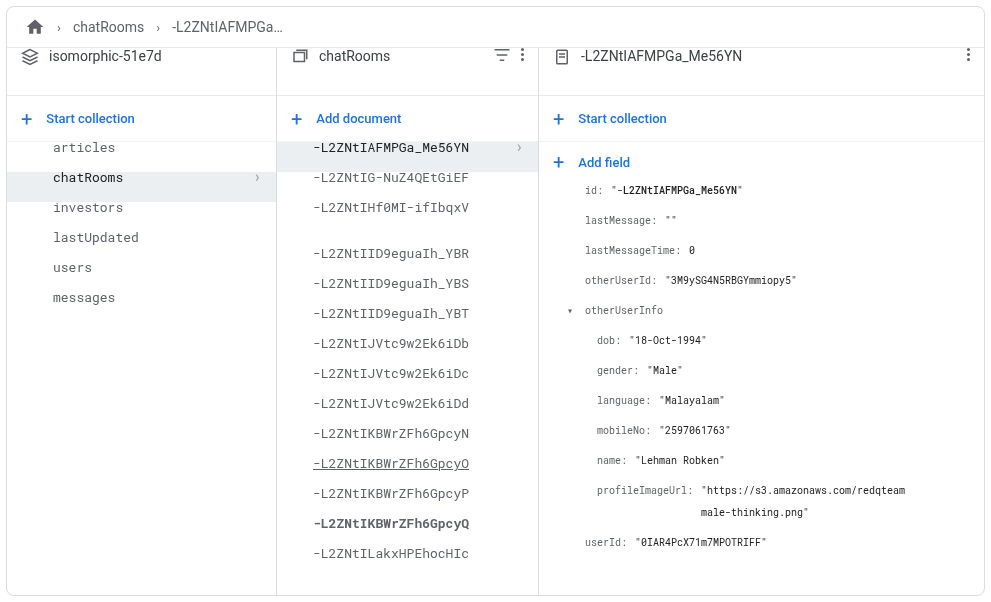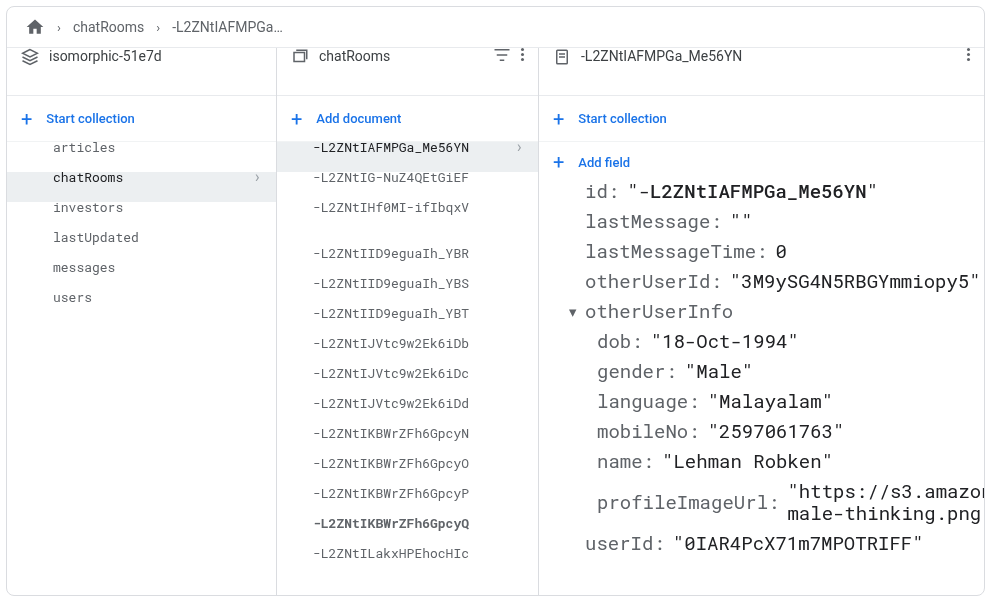--- a/index.html
+++ b/index.html
@@ -18,21 +18,21 @@
 .panel-header .title { flex: 1; white-space: nowrap; overflow: hidden; text-overflow: ellipsis; }
 .panel-header svg { fill: #5f6368; flex-shrink: 0; }
 .hdr-icon { width: 18px; height: 18px; }
 .action-row { display: flex; align-items: center; padding: 0 14px; height: 46px; color: #1a73e8; gap: 14px; cursor: pointer; border-bottom: 1px solid #f1f3f4; font-size: 13px; font-weight: 500; }
 .plus { font-size: 20px; font-weight: 400; line-height: 1; }
 .list { overflow-y: auto; flex: 1; }
 .list-item { display: flex; align-items: flex-end; padding: 0 14px 16px 46px; height: 30px; font-family: 'Roboto Mono', monospace; font-size: 13px; color: #5f6368; cursor: pointer; }
 .list-item.selected { background: #eceff1; color: #202124; }
 .list-item .label { flex: 1; white-space: nowrap; overflow: hidden; text-overflow: ellipsis; }
 .chevron-r { color: #9aa0a6; font-size: 16px; }
-.field-row { display: flex; align-items: center; padding: 4px 14px 4px 32px; font-family: 'Roboto Mono', monospace; font-size: 19px; line-height: 22px; }
+.field-row { display: flex; align-items: flex-start; padding: 4px 14px 4px 32px; font-family: 'Roboto Mono', monospace; font-size: 10px; line-height: 22px; }
 .field-key { color: #5f6368; }
 .field-val { color: #202124; margin-left: 8px; }
 .field-val-quoted::before { content: '"'; }
 .field-val-quoted::after { content: '"'; }
 .field-sub { padding-left: 58px; }
 .expand-toggle { color: #5f6368; margin-left: -18px; width: 18px; display: inline-block; }
 .filter-icon { width: 18px; height: 14px; }
 .more-dots { display: flex; flex-direction: column; gap: 2px; }
 .more-dots span { width: 3px; height: 3px; background: #5f6368; border-radius: 50%; }
 </style>
@@ -72,24 +72,24 @@
             <span class="label">chatRooms</span>
             <span class="chevron-r">›</span>
           </div>
           <div class="list-item">
             <span class="label">investors</span>
           </div>
           <div class="list-item">
             <span class="label">lastUpdated</span>
           </div>
           <div class="list-item">
+            <span class="label">users</span>
+          </div>
+          <div class="list-item">
             <span class="label">messages</span>
-          </div>
-          <div class="list-item">
-            <span class="label">users</span>
           </div>
         </div>
     </div>
 
     <div class="panel panel-b">
       <div class="panel-header">
         <svg class="hdr-icon" viewBox="0 0 24 24">
             <path d="M4 6h14v12H4z M7 3h14v12" fill="none" stroke="#5f6368" stroke-width="2"></path>
           </svg>
         <span class="title">chatRooms</span>
@@ -131,21 +131,21 @@
           </div>
           <div class="list-item" style="padding-left: 36px;">
             <span class="label">-L2ZNtIJVtc9w2Ek6iDc</span>
           </div>
           <div class="list-item" style="padding-left: 36px;">
             <span class="label">-L2ZNtIJVtc9w2Ek6iDd</span>
           </div>
           <div class="list-item" style="padding-left: 36px;">
             <span class="label">-L2ZNtIKBWrZFh6GpcyN</span>
           </div>
-          <div class="list-item" style="padding-left: 36px;">
+          <div class="list-item" style="padding-left: 36px; text-decoration: underline;">
             <span class="label">-L2ZNtIKBWrZFh6GpcyO</span>
           </div>
           <div class="list-item" style="padding-left: 36px;">
             <span class="label">-L2ZNtIKBWrZFh6GpcyP</span>
           </div>
           <div class="list-item" style="padding-left: 36px; font-weight: bold;">
             <span class="label">-L2ZNtIKBWrZFh6GpcyQ</span>
           </div>
           <div class="list-item" style="padding-left: 36px;">
             <span class="label">-L2ZNtILakxHPEhocHIc</span>

